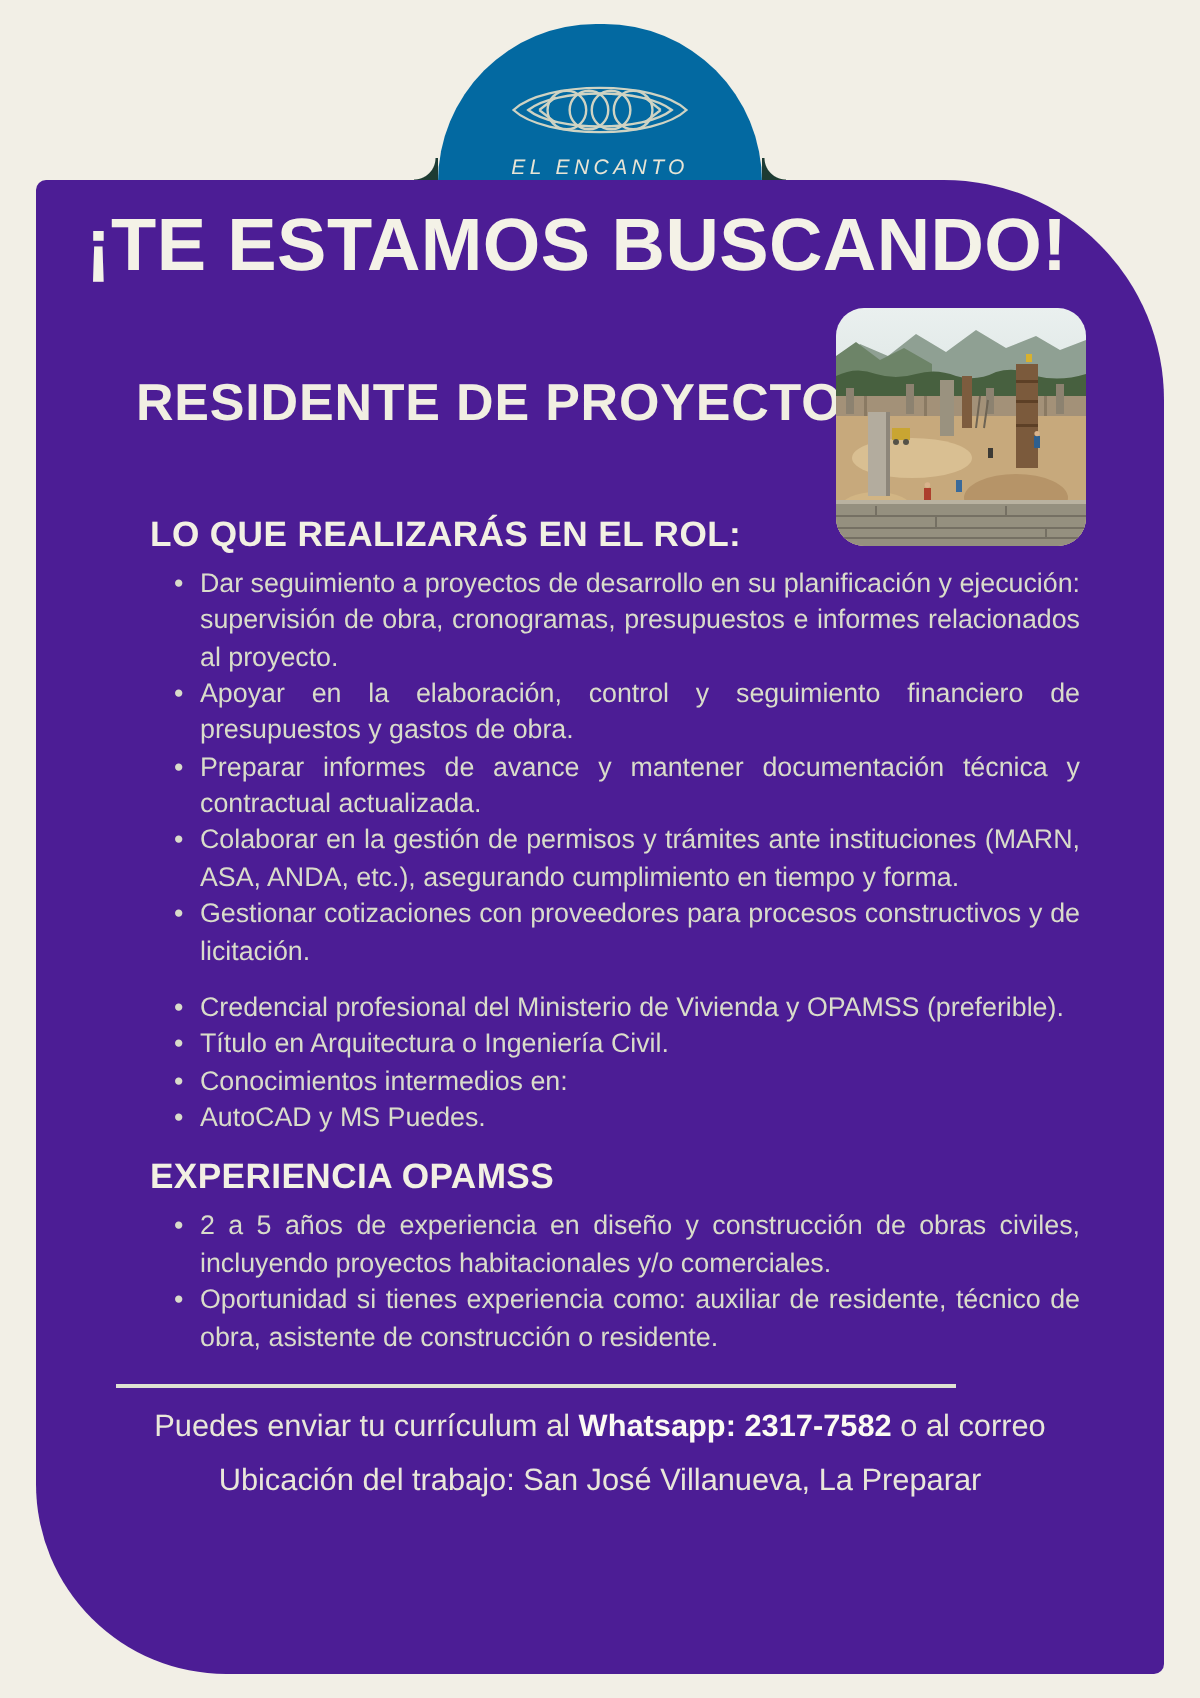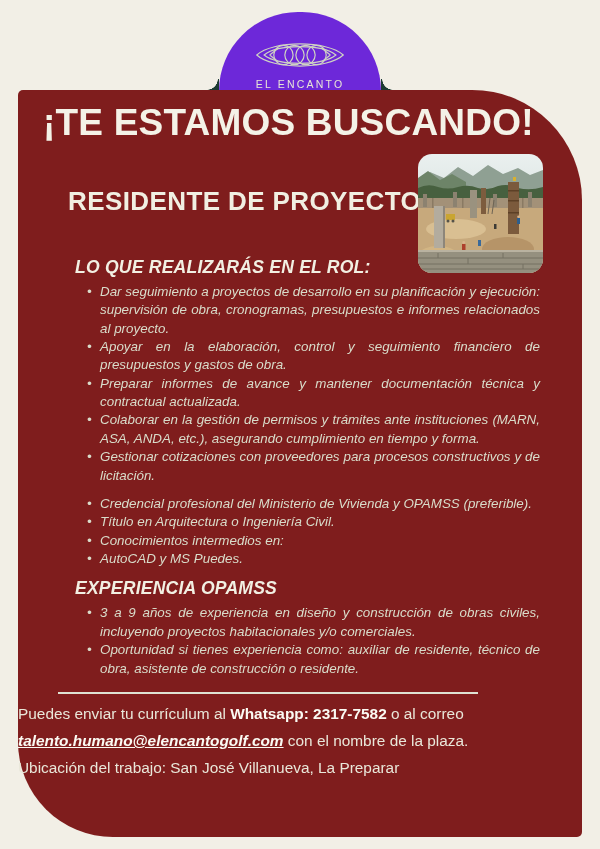--- a/index.html
+++ b/index.html
@@ -7,75 +7,75 @@
     width:600px;height:849px;
     background:#f2efe6;
     font-family:"Liberation Sans", sans-serif;
     position:relative;overflow:hidden;
   }
   .page{position:absolute;inset:0;}
 
   
   .dome{
     position:absolute;left:219px;top:12px;width:162px;height:79px;
-    background:#6d28d9;border-radius:81px 81px 0 0;
-    display:flex;flex-direction:column;align-items:center;justify-content:flex-end;
+    background:#0369a1;border-radius:81px 81px 0 0;
+    display:flex;flex-direction:column;align-items:center;justify-content:flex-end;font-style:italic;
   }
   .dome svg{display:block;margin-bottom:4px;}
   .brand-name{
     color:#e8e5d6;font-size:10.5px;letter-spacing:2.2px;
     margin-bottom:1px;white-space:nowrap;
   }
   .fillet{position:absolute;top:79px;width:12px;height:11px;}
   .fillet.left{left:207px;background:radial-gradient(circle at 0 0,#f2efe6 10.5px,#1d3b33 11px);}
   .fillet.right{left:381px;background:radial-gradient(circle at 100% 0,#f2efe6 10.5px,#1d3b33 11px);}
 
   
   .card{
     position:absolute;left:18px;top:90px;width:564px;height:747px;
-    background:#7f1d1d;
+    background:#4c1d95;
     border-radius:5px 110px 5px 95px;
     color:#d9dcca;
   }
   h1.headline{
     margin:0;padding:14px 0 0 25px;
     font-size:37px;font-weight:800;line-height:1.05;
     color:#f4f2e7;letter-spacing:0.2px;white-space:nowrap;
   }
   h2.jobtitle{
     margin:45px 0 0 50px;
     font-size:26px;font-weight:700;line-height:1;
     color:#f1efe2;letter-spacing:0.4px;white-space:nowrap;
   }
   .photo{
     position:absolute;top:64px;right:39px;width:125px;height:119px;
     border-radius:14px;overflow:hidden;
   }
   .photo svg{display:block;}
 
-  .content{margin:43px 42px 0 57px;font-size:13.4px;font-style:italic;}
+  .content{margin:43px 42px 0 57px;font-size:13.4px;}
   .content h3{
     margin:0 0 5px 0;font-size:17.6px;font-weight:700;
     color:#f2f0e3;letter-spacing:0.2px;line-height:1.2;
   }
   .content ul{margin:0 0 10px 0;padding:0;list-style:none;}
   .content li{
     position:relative;padding-left:25px;margin:0;
     line-height:1.37;text-align:justify;color:#d9dcca;
   }
   .content li::before{
     content:"\2022";position:absolute;left:12px;top:0;color:#d9dcca;
   }
 
   hr.rule{
     border:none;height:2px;background:#dfe2d3;
     width:420px;margin:14px 0 6px 40px;
   }
   .footer{
-    text-align:left;color:#e9e7d9;
+    text-align:center;color:#e9e7d9;
     font-size:15.4px;line-height:27px;
   }
   .footer p{margin:0;}
   .footer .bold{font-weight:700;color:#fbfaf3;}
   .footer .email{
     font-weight:700;font-style:italic;text-decoration:underline;
     color:#fbfaf3;
   }
 </style>
 </head>
@@ -171,28 +171,27 @@
 
       <ul>
         <li>Credencial profesional del Ministerio de Vivienda y OPAMSS (preferible).</li>
         <li>Título en Arquitectura o Ingeniería Civil.</li>
         <li>Conocimientos intermedios en:</li>
         <li>AutoCAD y MS Puedes.</li>
       </ul>
 
       <h3>EXPERIENCIA OPAMSS</h3>
       <ul>
-        <li>3 a 9 años de experiencia en diseño y construcción de obras civiles, incluyendo proyectos habitacionales y/o comerciales.</li>
+        <li>2 a 5 años de experiencia en diseño y construcción de obras civiles, incluyendo proyectos habitacionales y/o comerciales.</li>
         <li>Oportunidad si tienes experiencia como: auxiliar de residente, técnico de obra, asistente de construcción o residente.</li>
       </ul>
 
     </div>
 
     <hr class="rule">
 
     <div class="footer">
       <p><span>Puedes enviar tu currículum al </span><span class="bold">Whatsapp: 2317-7582</span><span> o al correo</span></p>
-      <p><span class="email">talento.humano@elencantogolf.com</span><span> con el nombre de la plaza.</span></p>
       <p>Ubicación del trabajo: San José Villanueva, La Preparar</p>
     </div>
 
   </div>
 </div>
 
 </body></html>

